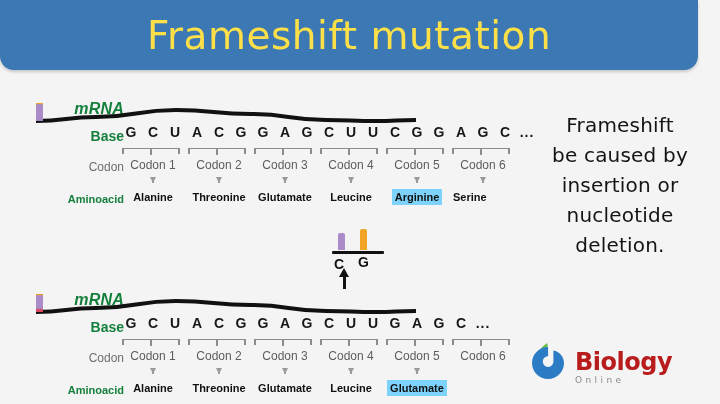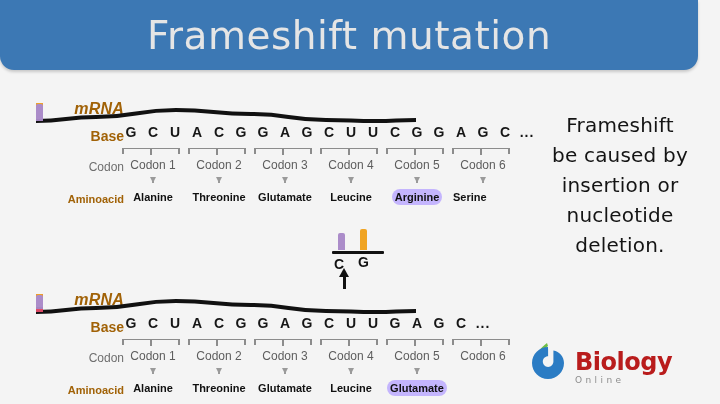--- a/index.html
+++ b/index.html
@@ -15,29 +15,29 @@
   
   .banner{
     position:absolute;left:0;top:0;width:698px;height:70px;
     background:#3c78b4;
     border-bottom-left-radius:14px;border-bottom-right-radius:14px;
     box-shadow:0 2px 3px rgba(0,0,0,.18);
   }
   .banner-title{
     position:absolute;left:0;top:0;width:100%;height:70px;
     display:flex;align-items:center;justify-content:center;
-    color:#e5e5e5;font-size:39px;letter-spacing:.5px;
+    color:#fde047;font-size:39px;letter-spacing:.5px;
     font-family:"DejaVu Sans",sans-serif;font-weight:400;
   }
 
   
   .panel{position:absolute;}
   .row-label{
     position:absolute;text-align:right;width:92px;left:-4px;
-    color:#a16207;white-space:nowrap;
+    color:#15803d;white-space:nowrap;
   }
   .lbl-mrna{font-size:16px;font-style:italic;font-weight:700;letter-spacing:.2px;}
   .lbl-base{font-size:14px;font-weight:700;}
   .lbl-codon{font-size:12px;color:#6e6e6e;font-weight:400;}
   .lbl-amino{font-size:11px;font-weight:700;}
 
   
   .strand{position:absolute;left:0;top:0;}
   .nt{position:absolute;bottom:0;width:7px;border-radius:2px 2px 0 0;}
 
@@ -62,21 +62,21 @@
   .codon-names{position:absolute;display:flex;}
   .codon-name{text-align:center;font-size:12px;color:#5d5d5d;}
 
   .arrows{position:absolute;display:flex;}
   .arrow-cell{display:flex;justify-content:center;align-items:center;}
   .dn-arrow{width:0;height:0;border-left:3.5px solid transparent;border-right:3.5px solid transparent;border-top:6px solid #9a9a9a;position:relative;}
   .dn-arrow:before{content:"";position:absolute;left:-1.2px;top:-5px;width:2.4px;height:5px;background:#9a9a9a;}
 
   .aminos{position:absolute;display:flex;}
   .amino{text-align:center;font-size:11px;font-weight:700;color:#101010;padding:2px 3px;white-space:nowrap;}
-  .amino.hl{background:#c4b5fd;border-radius:8px;}
+  .amino.hl{background:#7dd3fc;border-radius:0;}
 
   
   .callout{position:absolute;}
   .callout .bar{position:absolute;height:3px;background:#111;border-radius:1px;}
   .callout .cnt{position:absolute;bottom:0;width:7px;border-radius:2px 2px 0 0;}
   .callout .ltr{position:absolute;font-size:14px;font-weight:700;color:#111;font-family:"Liberation Sans",sans-serif;}
   .up-arrow{position:absolute;width:0;height:0;border-left:5px solid transparent;border-right:5px solid transparent;border-bottom:9px solid #111;}
   .up-arrow-stem{position:absolute;width:3px;background:#111;}
 
   

